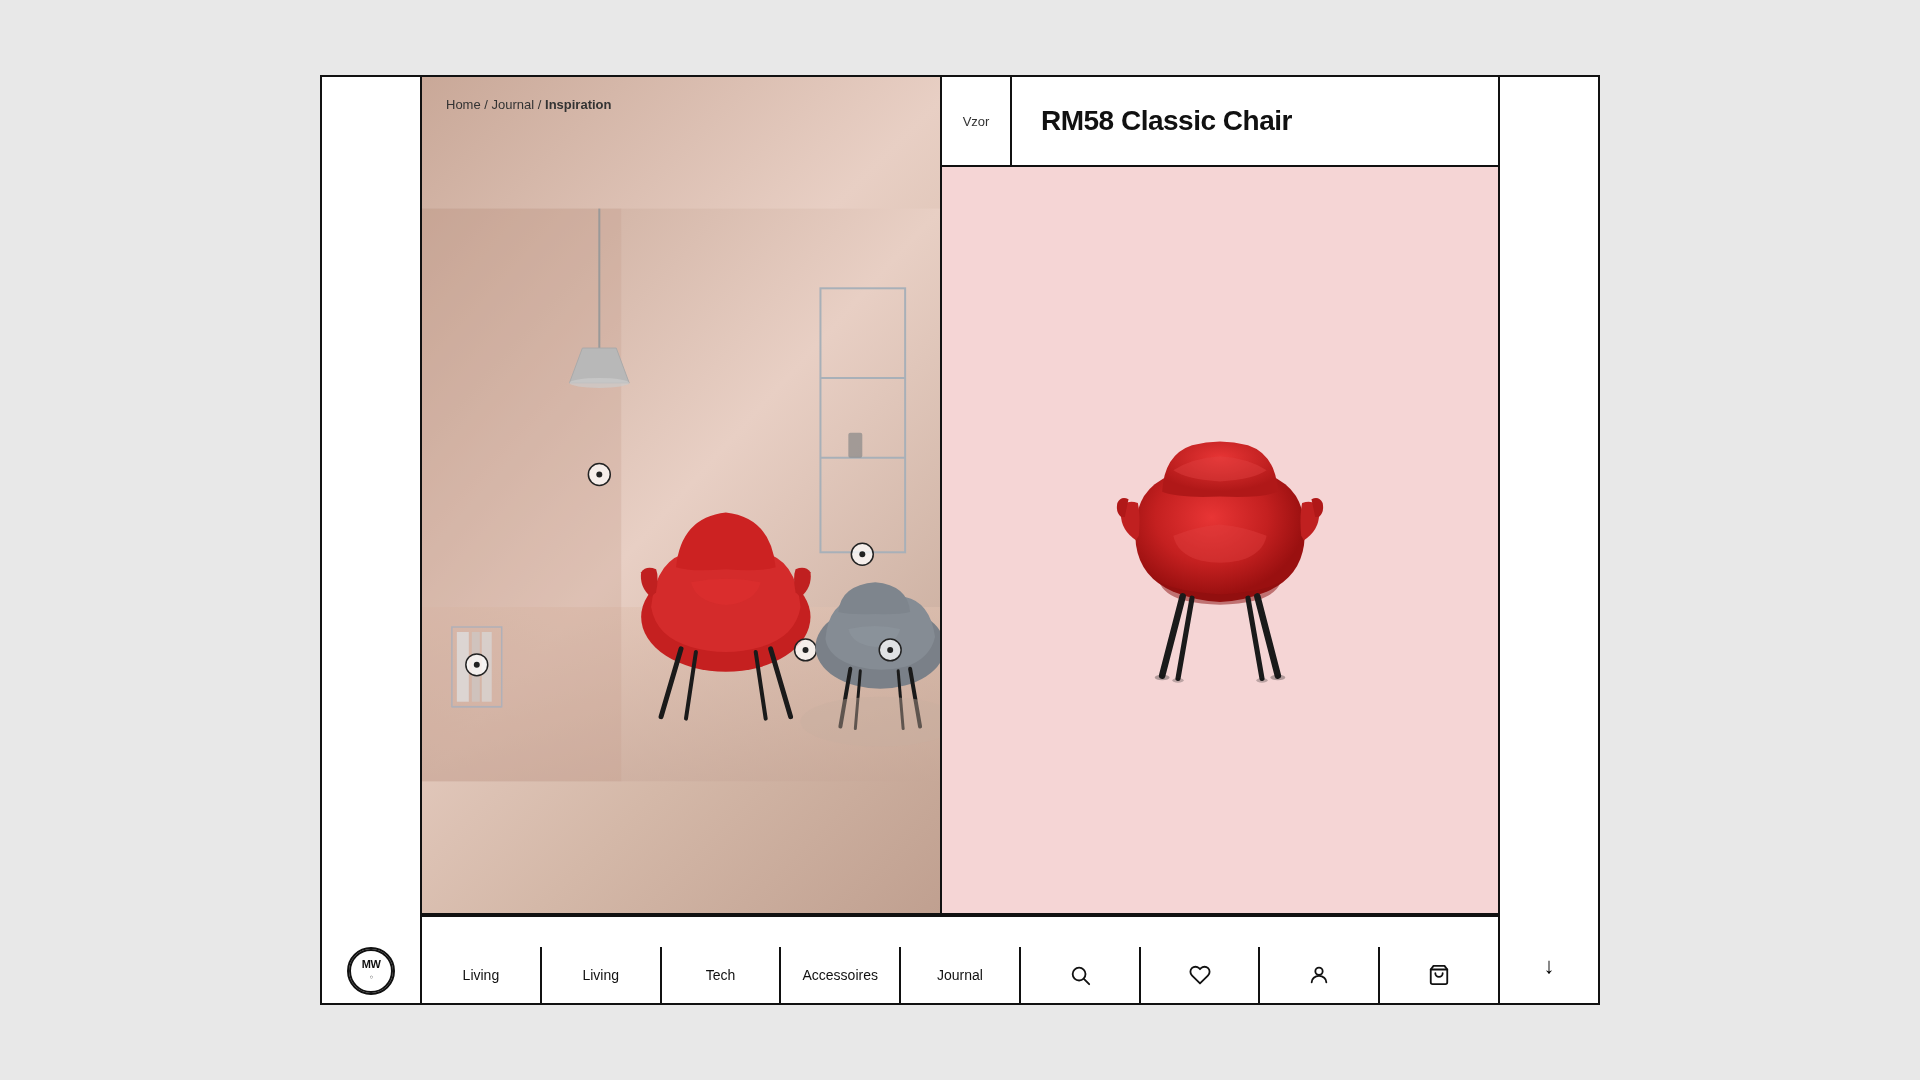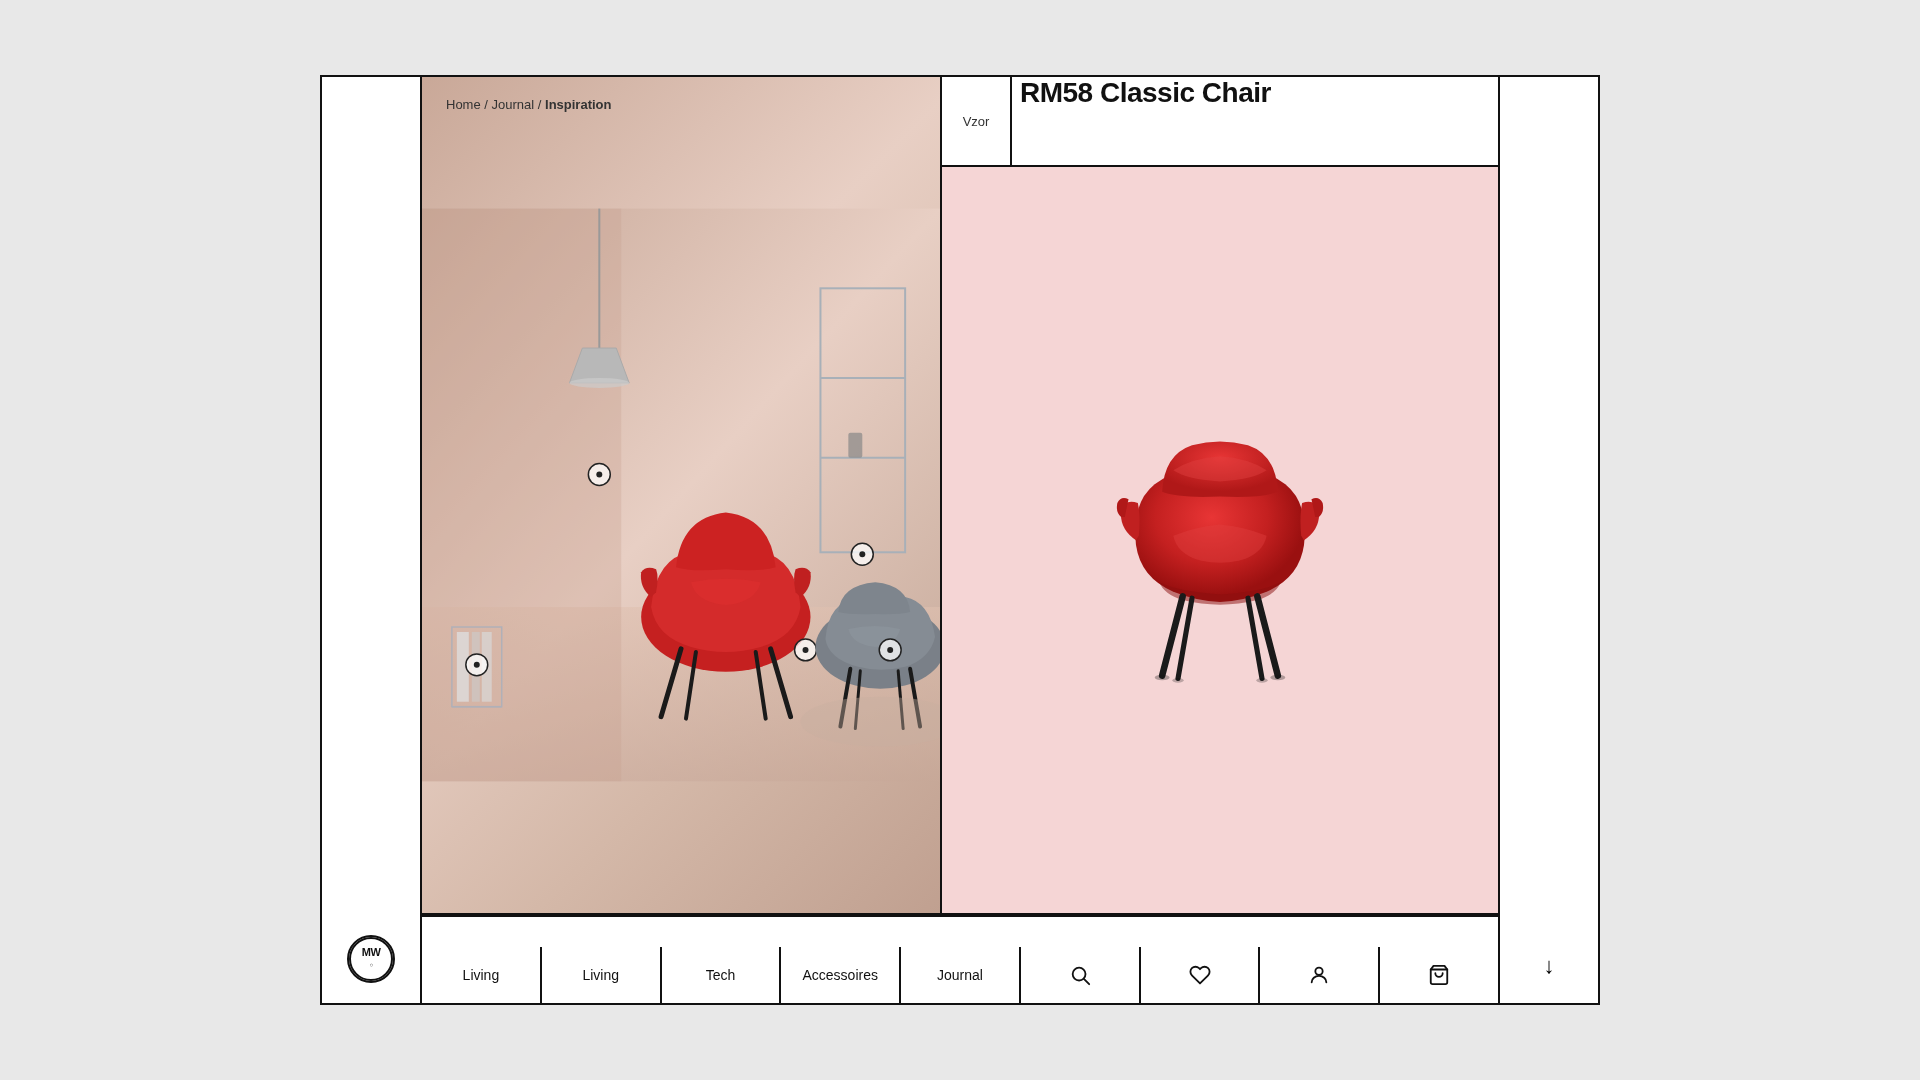--- a/index.html
+++ b/index.html
@@ -27,21 +27,21 @@
     .left-sidebar {
       position: absolute;
       left: 0;
       top: 0;
       width: 100px;
       height: 100%;
       border-right: 2px solid #111;
       display: flex;
       align-items: flex-end;
       justify-content: center;
-      padding-bottom: 20px;
+      padding-bottom: 8px;
       text-align: center;
     }
 
     .logo-circle {
       width: 48px;
       height: 48px;
       border: 2px solid #111;
       border-radius: 50%;
       display: flex;
       align-items: center;
@@ -139,22 +139,22 @@
       display: flex;
       align-items: center;
       justify-content: center;
       font-size: 13px;
       color: #333;
     }
 
     .product-title-cell {
       flex: 1;
       display: flex;
-      align-items: flex-start;
-      padding-left: 8px;
+      align-items: center;
+      padding-left: 29px;
     }
 
     .product-title-cell h1 {
       font-size: 28px;
       font-weight: 900;
       letter-spacing: -0.5px;
       color: #111;
     }
 
     .product-image-area {

